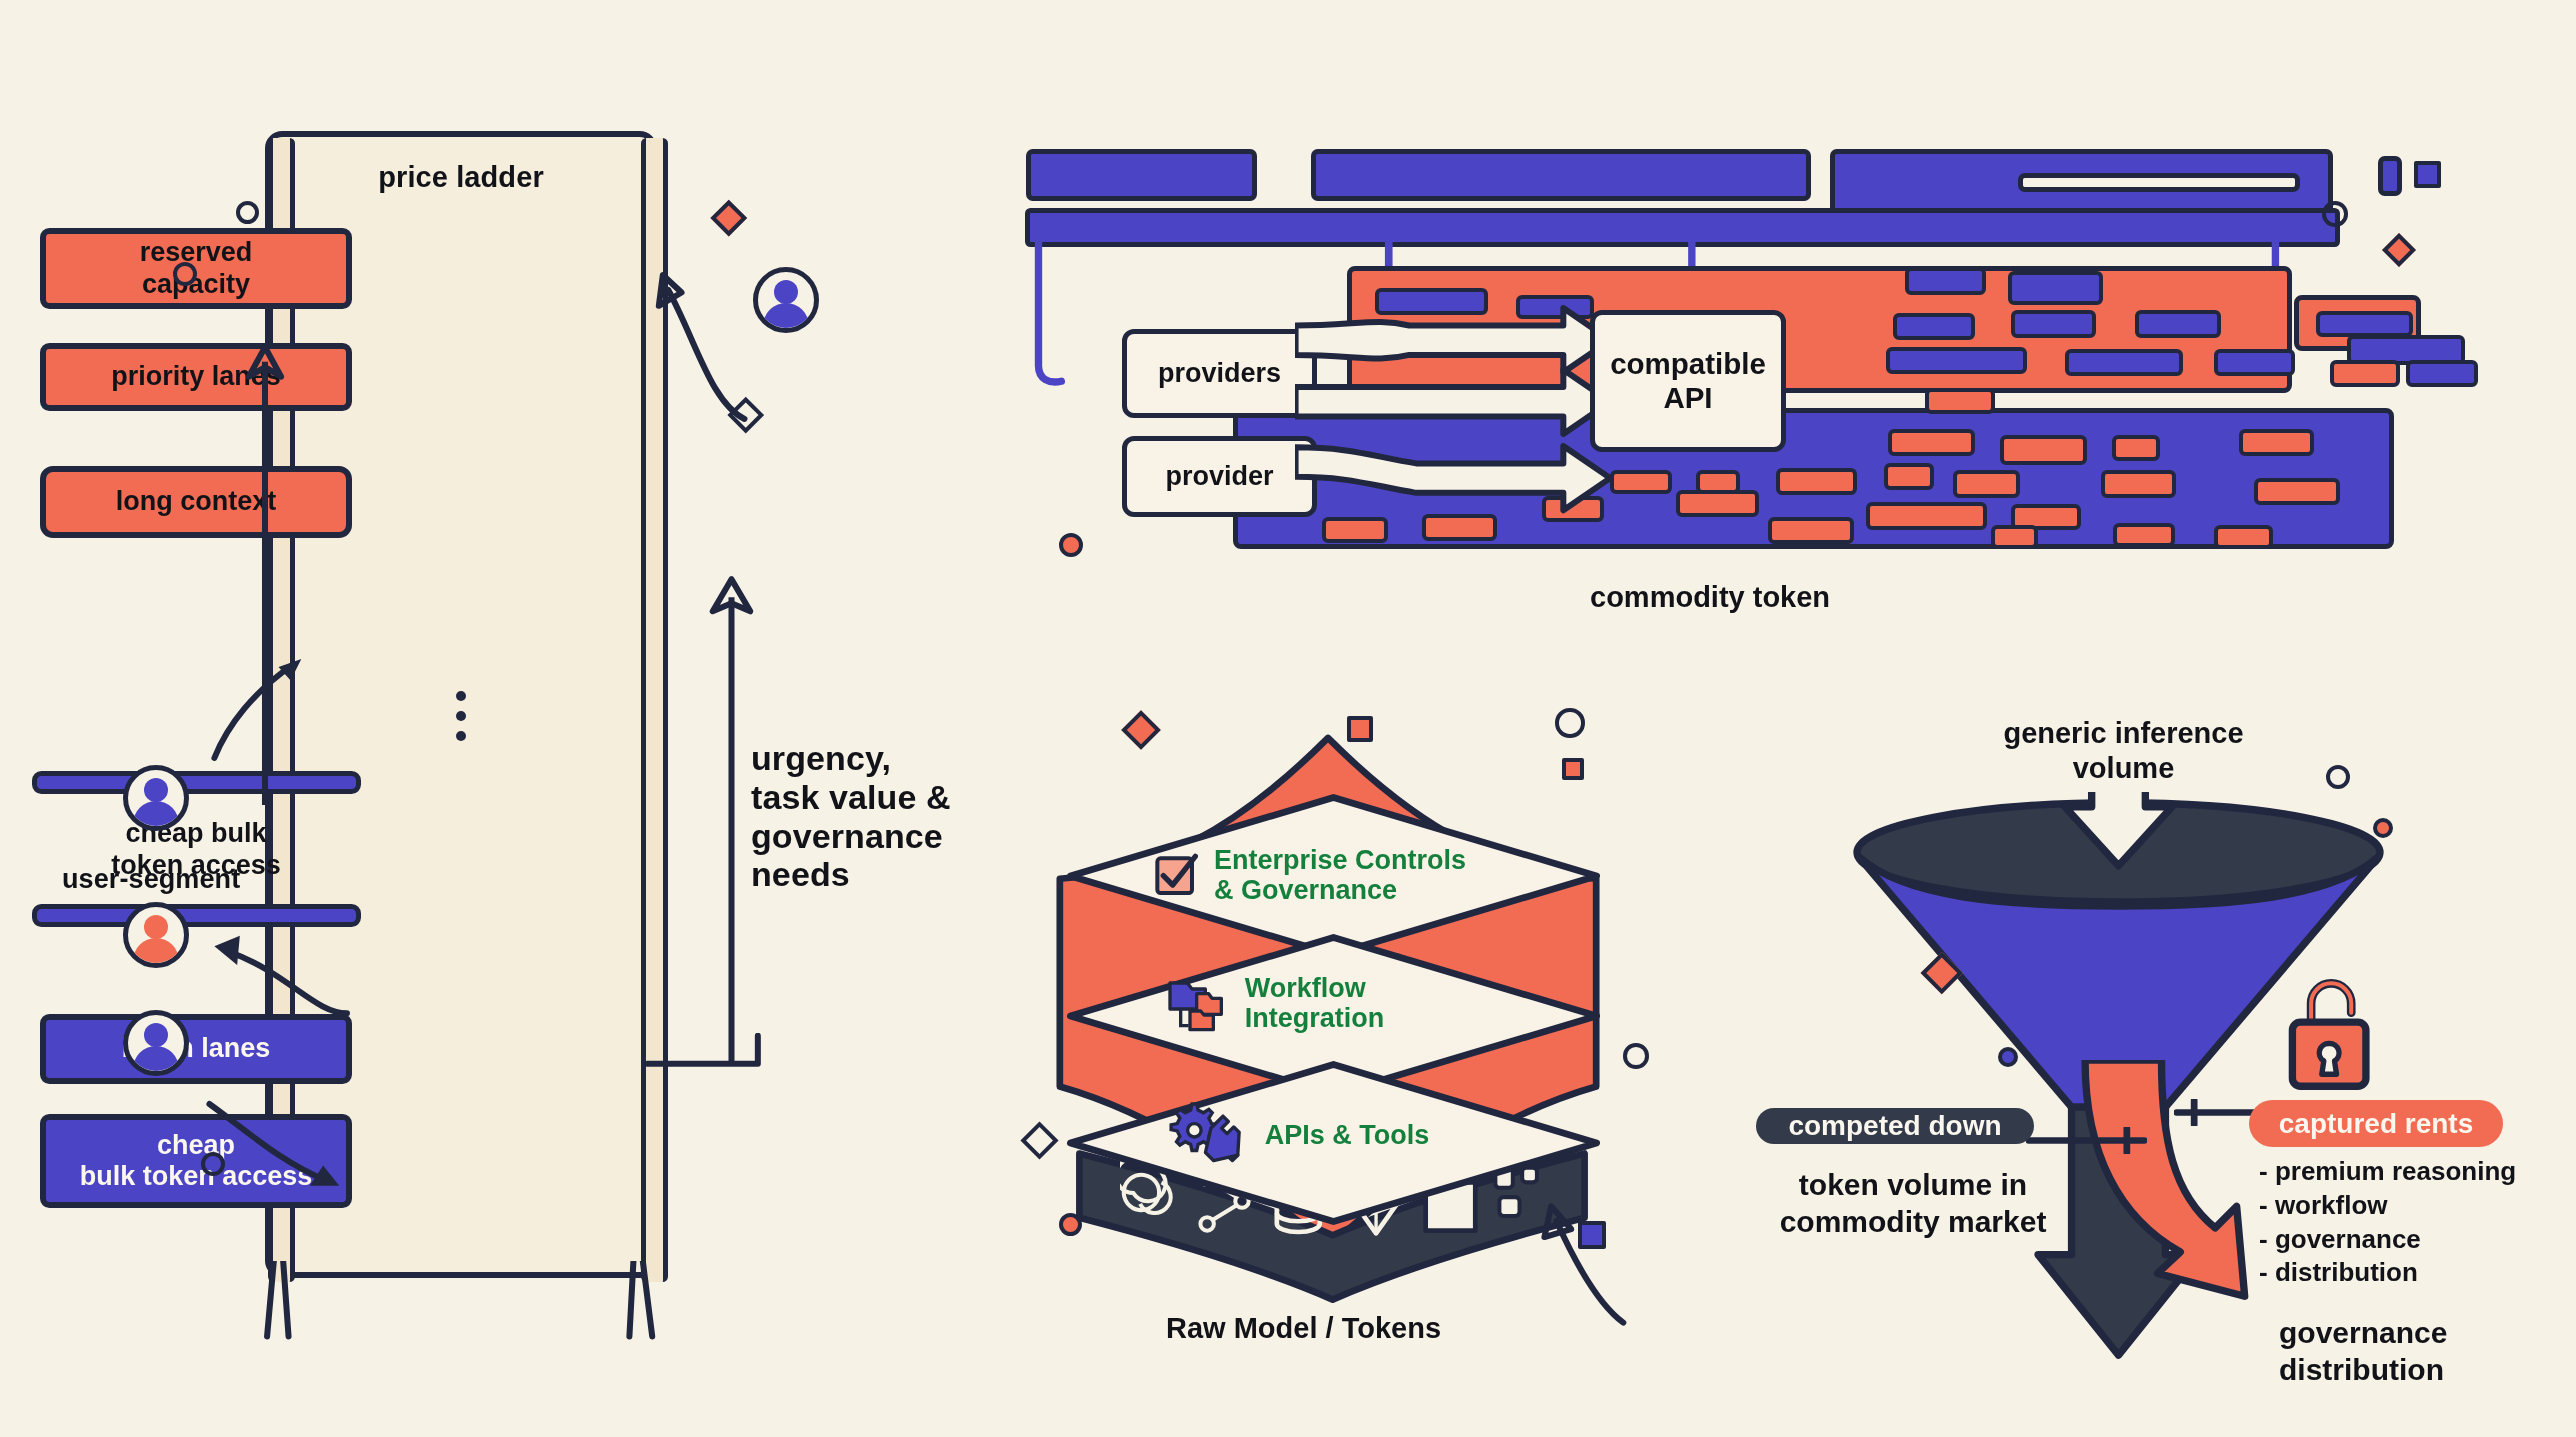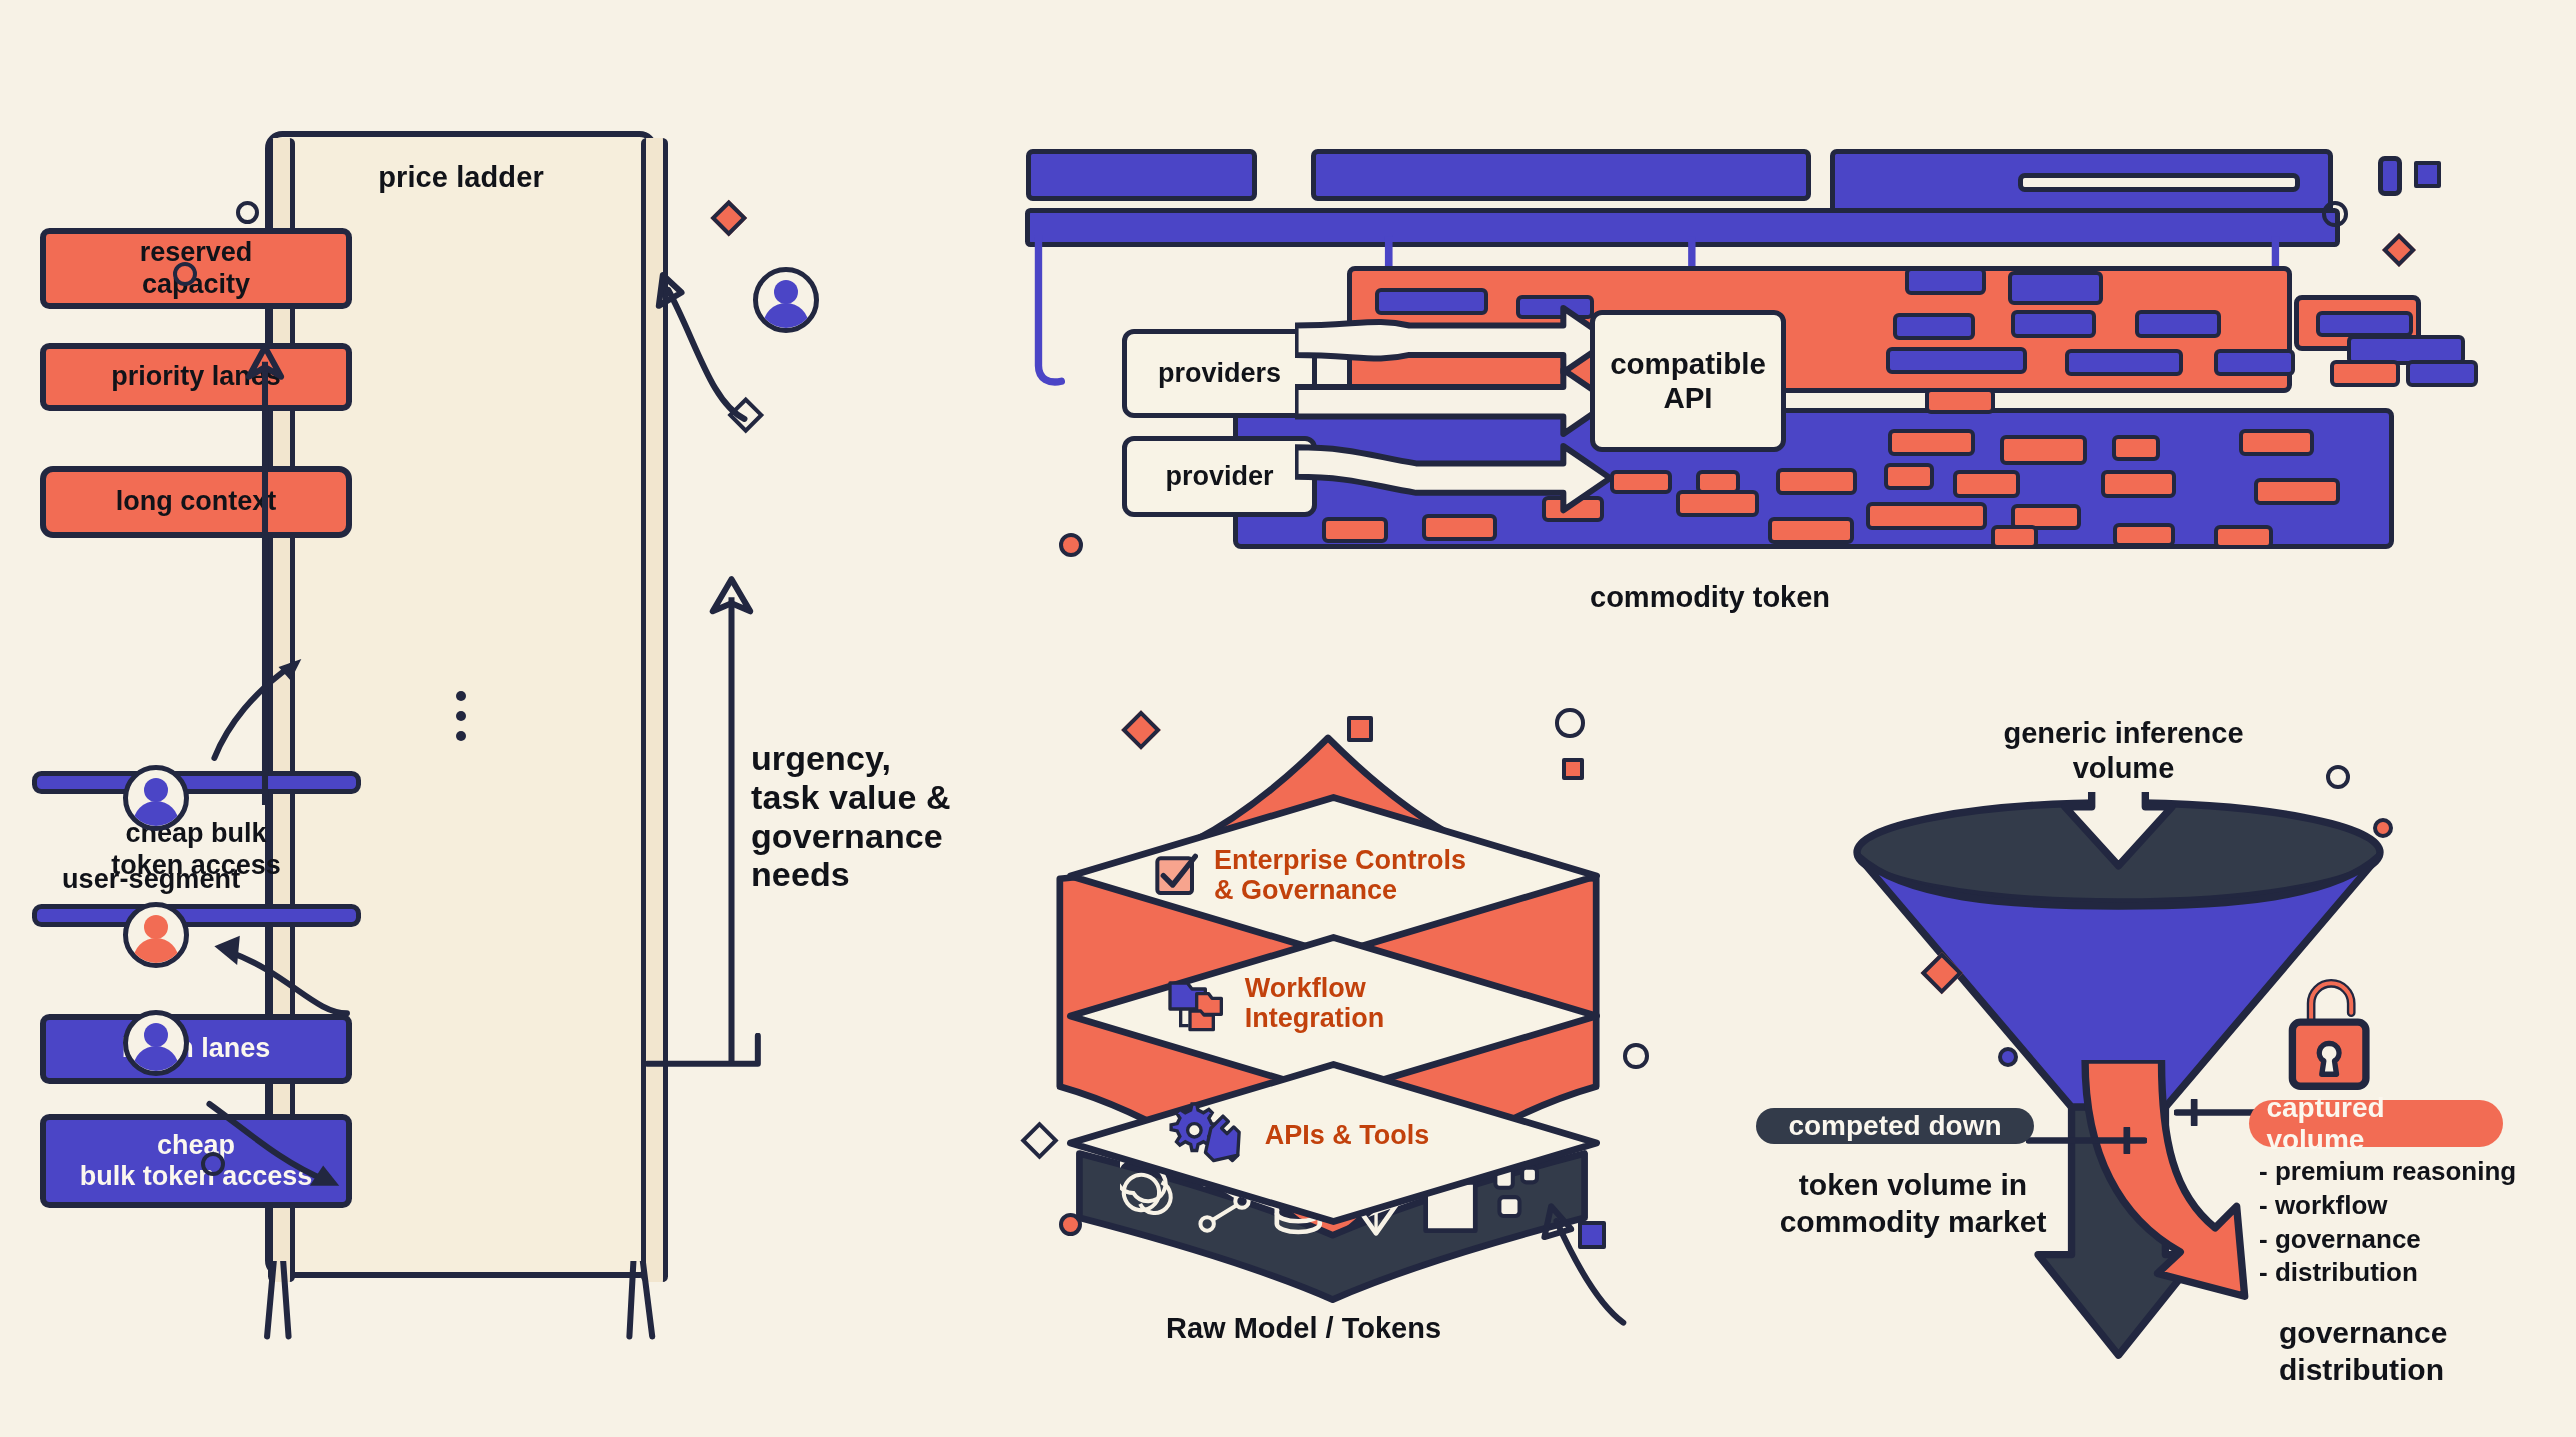--- a/index.html
+++ b/index.html
@@ -86,21 +86,21 @@
   .slab{position:absolute;border:5.4px solid var(--ink);box-sizing:border-box;border-radius:8px;}
   .slab.o{background:var(--orange);}
   .slab.b{background:var(--blue);}
 
   .callout{
     position:absolute;background:#F8F3E6;border:5.4px solid var(--ink);
     border-radius:12px;box-sizing:border-box;
     display:flex;align-items:center;justify-content:center;text-align:center;
     font-size:27px;font-weight:700;color:#111319;line-height:1.15;
   }
-  .diam-label{font-size:27px;font-weight:700;color:#c2410c;line-height:1.12;}
+  .diam-label{font-size:27px;font-weight:700;color:#15803d;line-height:1.12;}
 
   
   .pill{
     position:absolute;border-radius:29.5px;
     display:flex;align-items:center;justify-content:center;
     font-size:28px;font-weight:700;color:#FBF7EE;
     padding:0 17.4px;box-sizing:border-box;
   }
   .pill.dark{background:var(--dark);}
   .pill.orange{background:var(--orange);}
@@ -453,21 +453,21 @@
     <path d="M4 20 L176 20 M30 2 L30 38" stroke="#222740" stroke-width="10" stroke-linecap="round"></path>
   </svg>
 
   <div class="pill dark abs" style="left:1756px;top:1108px;width:278px;height:36px;">
     <span>competed down</span>
   </div>
   <div class="abs plaintxt" style="left:1772px;top:1167px;width:282px;text-align:center;white-space:pre-line;">token volume in
 commodity market</div>
 
   <div class="pill orange abs" style="left:2249px;top:1100px;width:254px;height:47px;">
-    <span>captured volume</span>
+    <span>captured rents</span>
   </div>
 
   <div class="abs listtxt" style="left:2259px;top:1155px;width:315px;">
     <div>- premium reasoning</div>
     <div>- workflow</div>
     <div>- governance</div>
     <div>- distribution</div>
   </div>
 
   <div class="abs plaintxt" style="left:2279px;top:1315px;width:295px;white-space:pre-line;">governance

